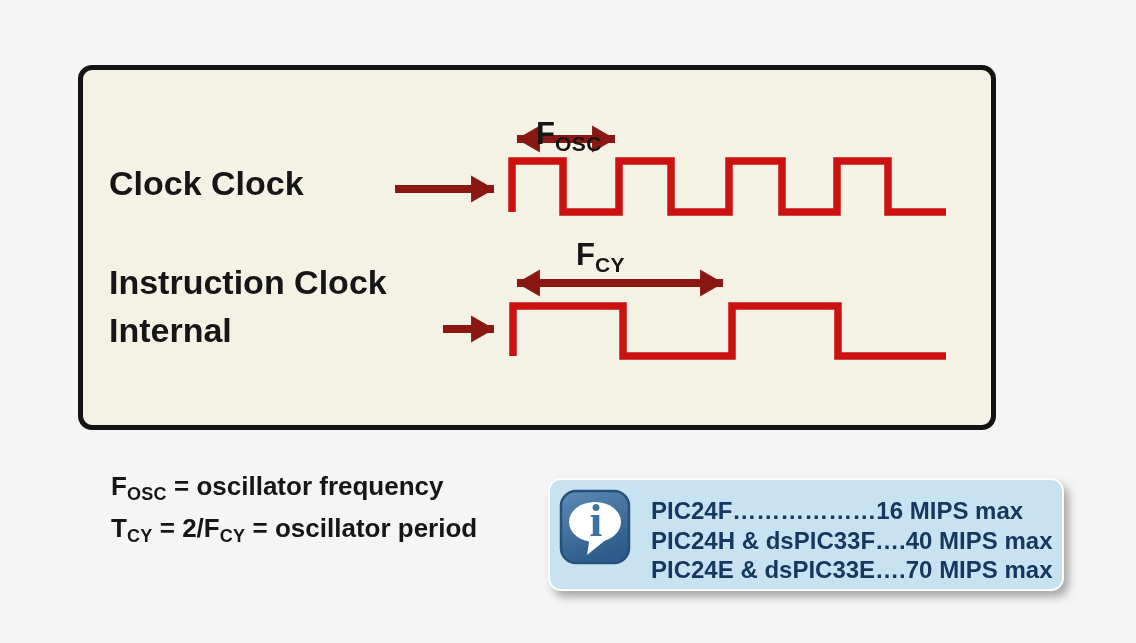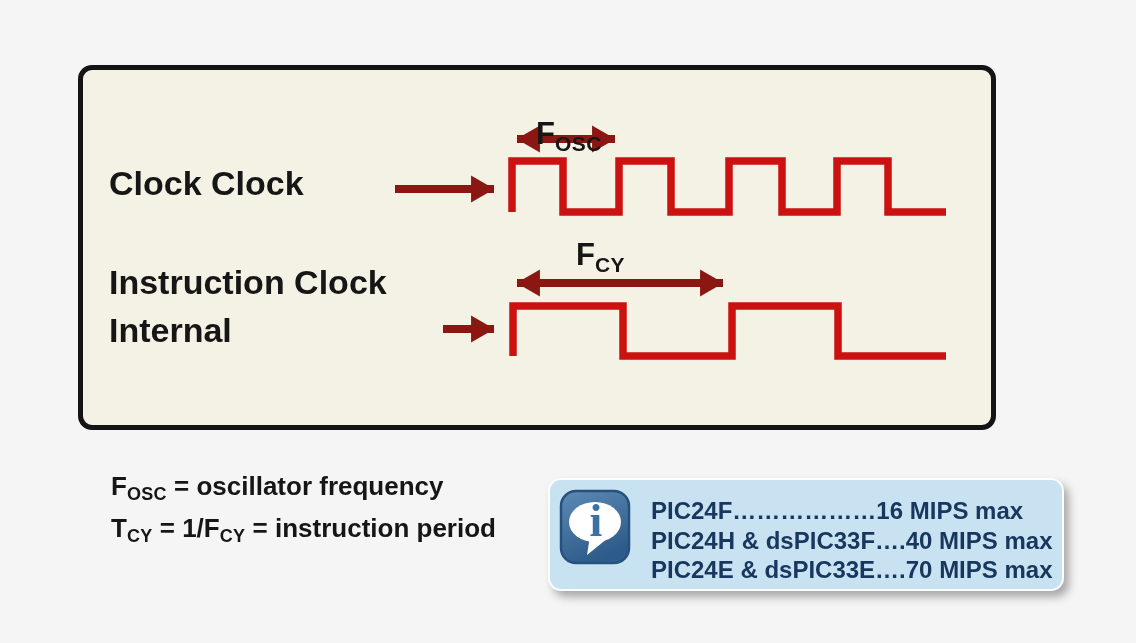--- a/index.html
+++ b/index.html
@@ -113,21 +113,21 @@
   </div>
   <div class="freq-label fcy">
     <span class="fl-base">F</span><span class="fl-sub">CY</span>
   </div>
 
   <div class="definitions">
     <div class="def-line">
       <span>F</span><span class="ds">OSC</span><span> = oscillator frequency</span>
     </div>
     <div class="def-line">
-      <span>T</span><span class="ds">CY</span><span> = 1/F</span><span class="ds">CY</span><span> = instruction period</span>
+      <span>T</span><span class="ds">CY</span><span> = 2/F</span><span class="ds">CY</span><span> = oscillator period</span>
     </div>
   </div>
 
   <div class="note-box">
     <svg class="note-icon" width="72" height="76" viewBox="0 0 72 76">
       <defs>
         <linearGradient id="iconGrad" x1="0" y1="0" x2="0.4" y2="1">
           <stop offset="0" stop-color="#5d89b5"></stop>
           <stop offset="1" stop-color="#2e5c8a"></stop>
         </linearGradient>

